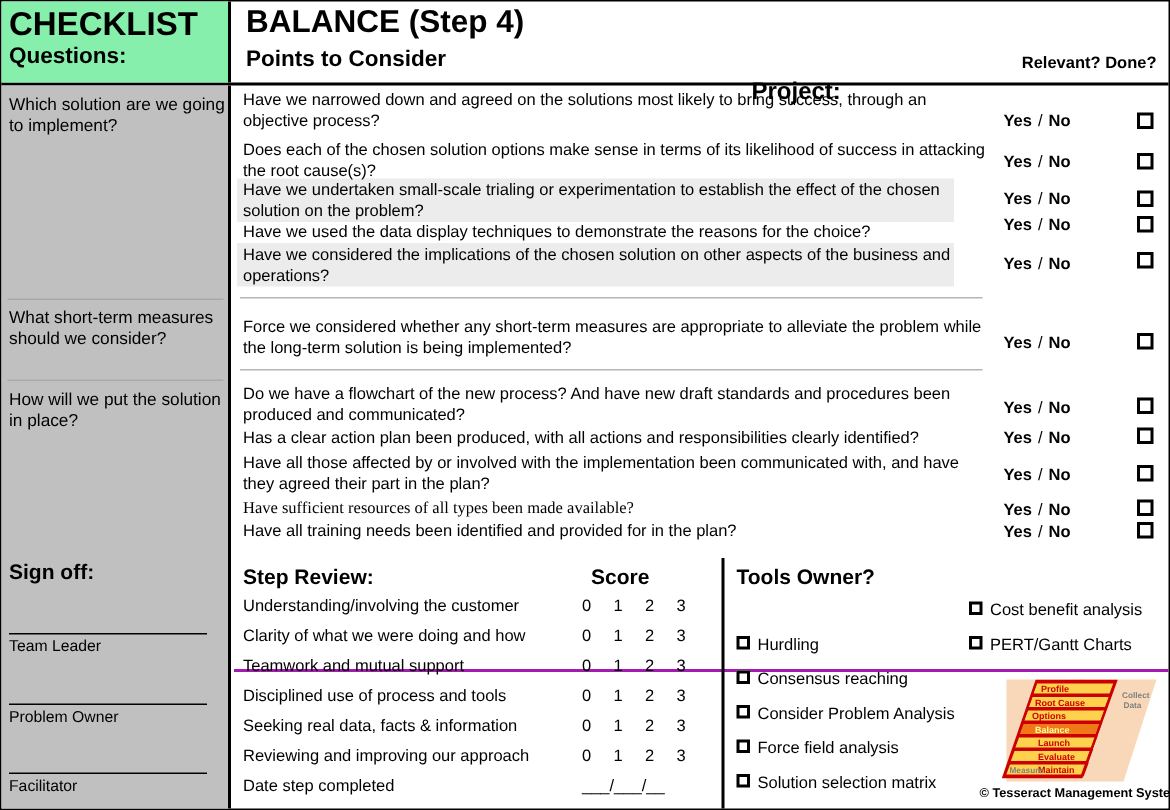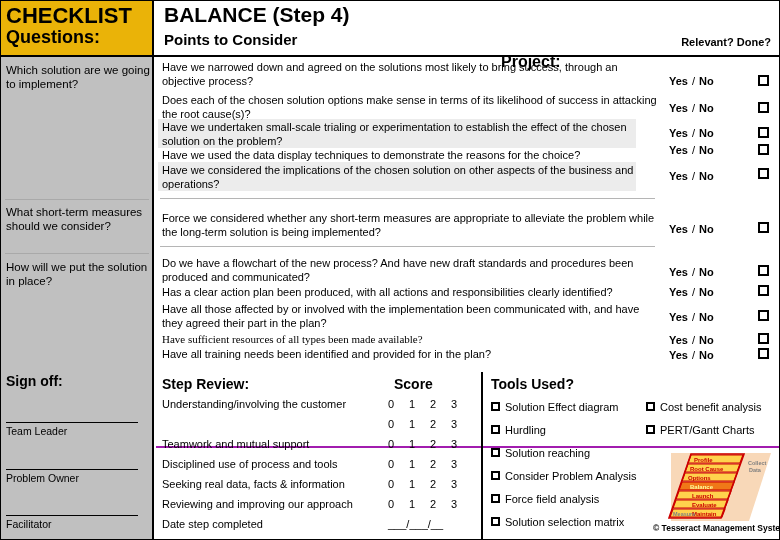--- a/index.html
+++ b/index.html
@@ -28,33 +28,33 @@
     position: absolute;
     left: 0; top: 0;
     width: 778px; height: 56px;
     border-bottom: 2px solid #000;
     box-sizing: border-box;
   }
   #header-left {
     position: absolute;
     left: 0; top: 0;
     width: 153px; height: 54px;
-    background: #eab308;
+    background: #86efac;
     border-right: 2px solid #000;
     box-sizing: border-box;
     padding: 2px 0 0 5px;
   }
   .hl-title {
     font-size: 22px;
     font-weight: bold;
     letter-spacing: 0px;
     line-height: 25px;
   }
   .hl-sub {
-    font-size: 18px;
+    font-size: 15px;
     font-weight: bold;
     line-height: 19px;
   }
   #header-right {
     position: absolute;
     left: 155px; top: 0;
     width: 623px; height: 54px;
   }
   .hr-title {
     position: absolute;
@@ -348,44 +348,44 @@
     <div class="chk chk-main" style="top:291px;"></div>
   </div>
 
   <div id="review">
     <div class="rv-head">Step Review:</div>
     <div class="rv-score">Score</div>
 
     <div class="rv-row-label" style="top:25px;">Understanding/involving the customer</div>
     <div class="rv-row-scores" style="top:25px;"><span>0</span><span>1</span><span>2</span><span>3</span></div>
 
+    <div class="rv-row-label" style="top:45px;">Clarity of what we were doing and how</div>
     <div class="rv-row-scores" style="top:45px;"><span>0</span><span>1</span><span>2</span><span>3</span></div>
 
     <div class="rv-row-label" style="top:65px;">Teamwork and mutual support</div>
     <div class="rv-row-scores" style="top:65px;"><span>0</span><span>1</span><span>2</span><span>3</span></div>
 
     <div class="rv-row-label" style="top:85px;">Disciplined use of process and tools</div>
     <div class="rv-row-scores" style="top:85px;"><span>0</span><span>1</span><span>2</span><span>3</span></div>
 
     <div class="rv-row-label" style="top:105px;">Seeking real data, facts &amp; information</div>
     <div class="rv-row-scores" style="top:105px;"><span>0</span><span>1</span><span>2</span><span>3</span></div>
 
     <div class="rv-row-label" style="top:125px;">Reviewing and improving our approach</div>
     <div class="rv-row-scores" style="top:125px;"><span>0</span><span>1</span><span>2</span><span>3</span></div>
 
     <div class="rv-date-label">Date step completed</div>
     <div class="rv-date-val">___/___/__</div>
   </div>
 
   <div id="tools">
-    <div class="tl-head">Tools Used?</div>
-
-    <div class="tool-item" style="left:6px; top:28px;"><span class="tchk"></span><span>Solution Effect diagram</span></div>
+    <div class="tl-head">Tools Owner?</div>
+
     <div class="tool-item" style="left:6px; top:51px;"><span class="tchk"></span><span>Hurdling</span></div>
-    <div class="tool-item" style="left:6px; top:74px;"><span class="tchk"></span><span>Solution reaching</span></div>
+    <div class="tool-item" style="left:6px; top:74px;"><span class="tchk"></span><span>Consensus reaching</span></div>
     <div class="tool-item" style="left:6px; top:97px;"><span class="tchk"></span><span>Consider Problem Analysis</span></div>
     <div class="tool-item" style="left:6px; top:120px;"><span class="tchk"></span><span>Force field analysis</span></div>
     <div class="tool-item" style="left:6px; top:143px;"><span class="tchk"></span><span>Solution selection matrix</span></div>
 
     <div class="tool-item" style="left:161px; top:28px;"><span class="tchk"></span><span>Cost benefit analysis</span></div>
     <div class="tool-item" style="left:161px; top:51px;"><span class="tchk"></span><span>PERT/Gantt Charts</span></div>
   </div>
 
   <div class="logo-wrap">
     <svg width="120" height="92" viewBox="0 0 120 92">

